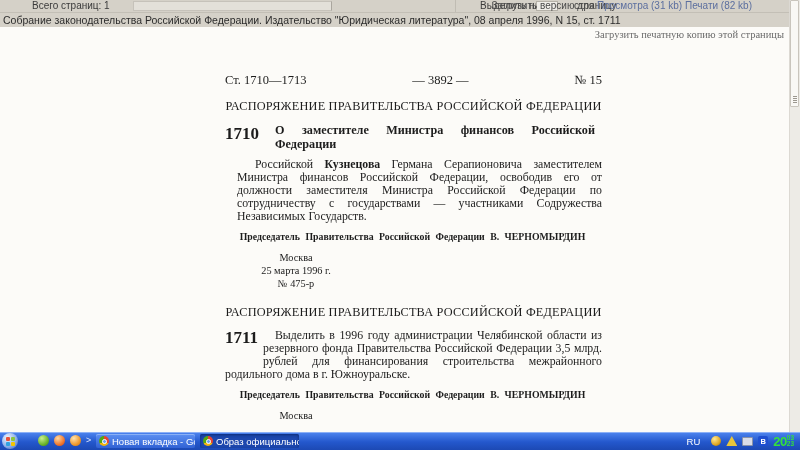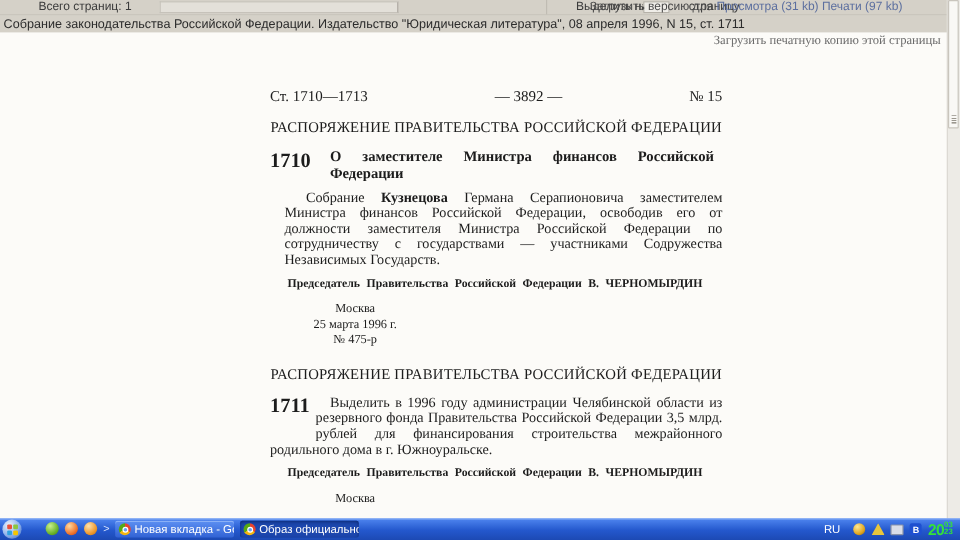--- a/index.html
+++ b/index.html
@@ -91,21 +91,21 @@
 <div class="topbar">
   <span class="lbl t-total">Всего страниц: 1</span>
   <span class="t-field"></span>
   <span class="t-sep"></span>
   <span class="lbl t-goto-before">Выделить на</span>
   <input class="t-goto-input" style="">
   <span class="lbl t-goto-after">страницу</span>
   <span class="t-dl">
     <span>Загрузить версию для</span>
     <a>Просмотра (31 kb)</a>
-    <a>Печати (97 kb)</a>
+    <a>Печати (82 kb)</a>
   </span>
 </div>
 
 <div class="sourcebar">Собрание законодательства Российской Федерации. Издательство "Юридическая литература", 08 апреля 1996, N 15, ст. 1711</div>
 
 <div class="printcopy">Загрузить печатную копию этой страницы</div>
 
 <div class="doc">
 
   <div class="runhead">
@@ -114,21 +114,21 @@
     <span>№ 15</span>
   </div>
 
   <div class="decree-h h1">РАСПОРЯЖЕНИЕ ПРАВИТЕЛЬСТВА РОССИЙСКОЙ ФЕДЕРАЦИИ</div>
 
   <div class="item-head">
     <span class="item-num">1710</span>
     <span class="item-title">О заместителе Министра финансов Российской Федерации</span>
   </div>
 
-  <p class="para"><span>Собрание </span><span class="bold">Кузнецова</span><span> Германа Серапионовича заместителем Министра финансов Российской Федерации, освободив его от должности заместителя Министра Российской Федерации по сотрудничеству с государствами — участниками Содружества Независимых Государств.</span></p>
+  <p class="para"><span>Российской </span><span class="bold">Кузнецова</span><span> Германа Серапионовича заместителем Министра финансов Российской Федерации, освободив его от должности заместителя Министра Российской Федерации по сотрудничеству с государствами — участниками Содружества Независимых Государств.</span></p>
 
   <div class="signature">Председатель Правительства Российской Федерации В. ЧЕРНОМЫРДИН</div>
 
   <div class="moscow">
     <div>Москва</div>
     <div>25 марта 1996 г.</div>
     <div>№ 475-р</div>
   </div>
 
   <div class="decree-h h2">РАСПОРЯЖЕНИЕ ПРАВИТЕЛЬСТВА РОССИЙСКОЙ ФЕДЕРАЦИИ</div>

